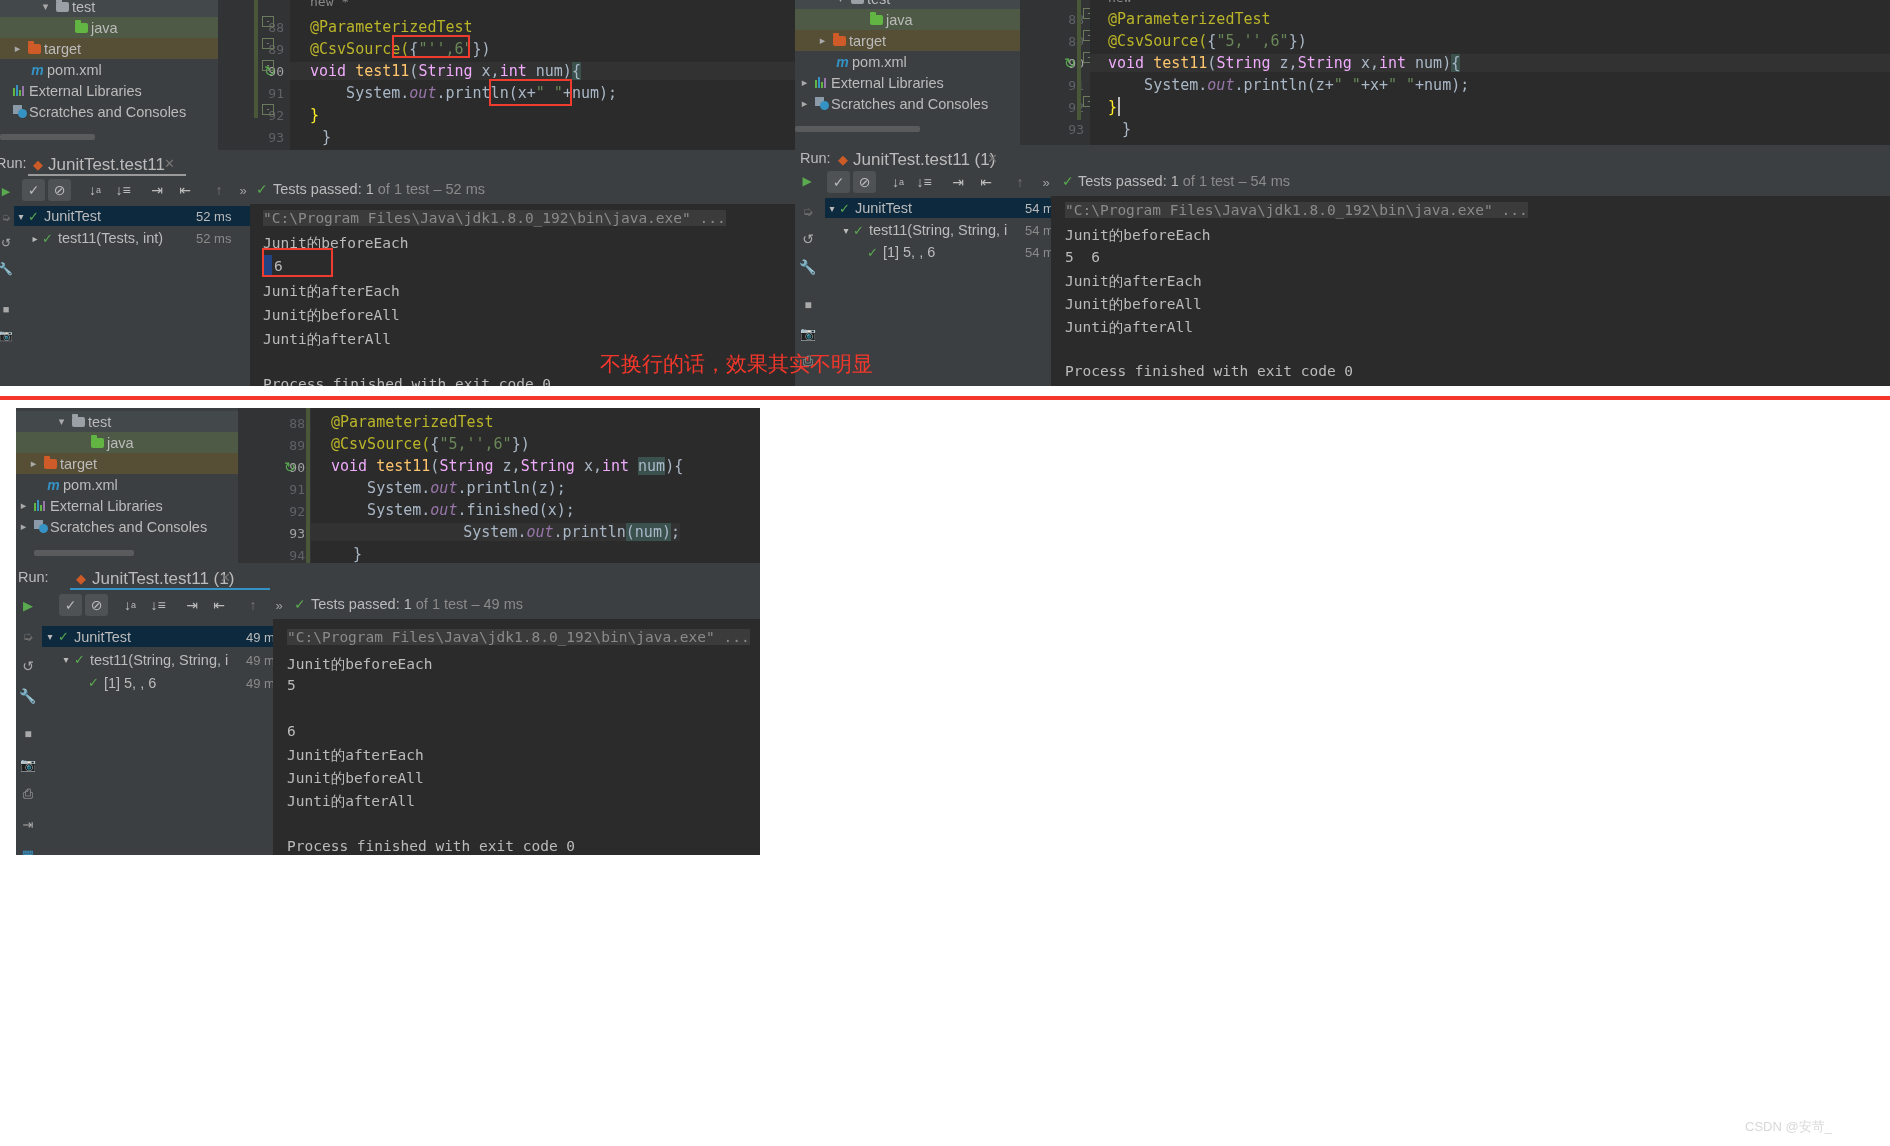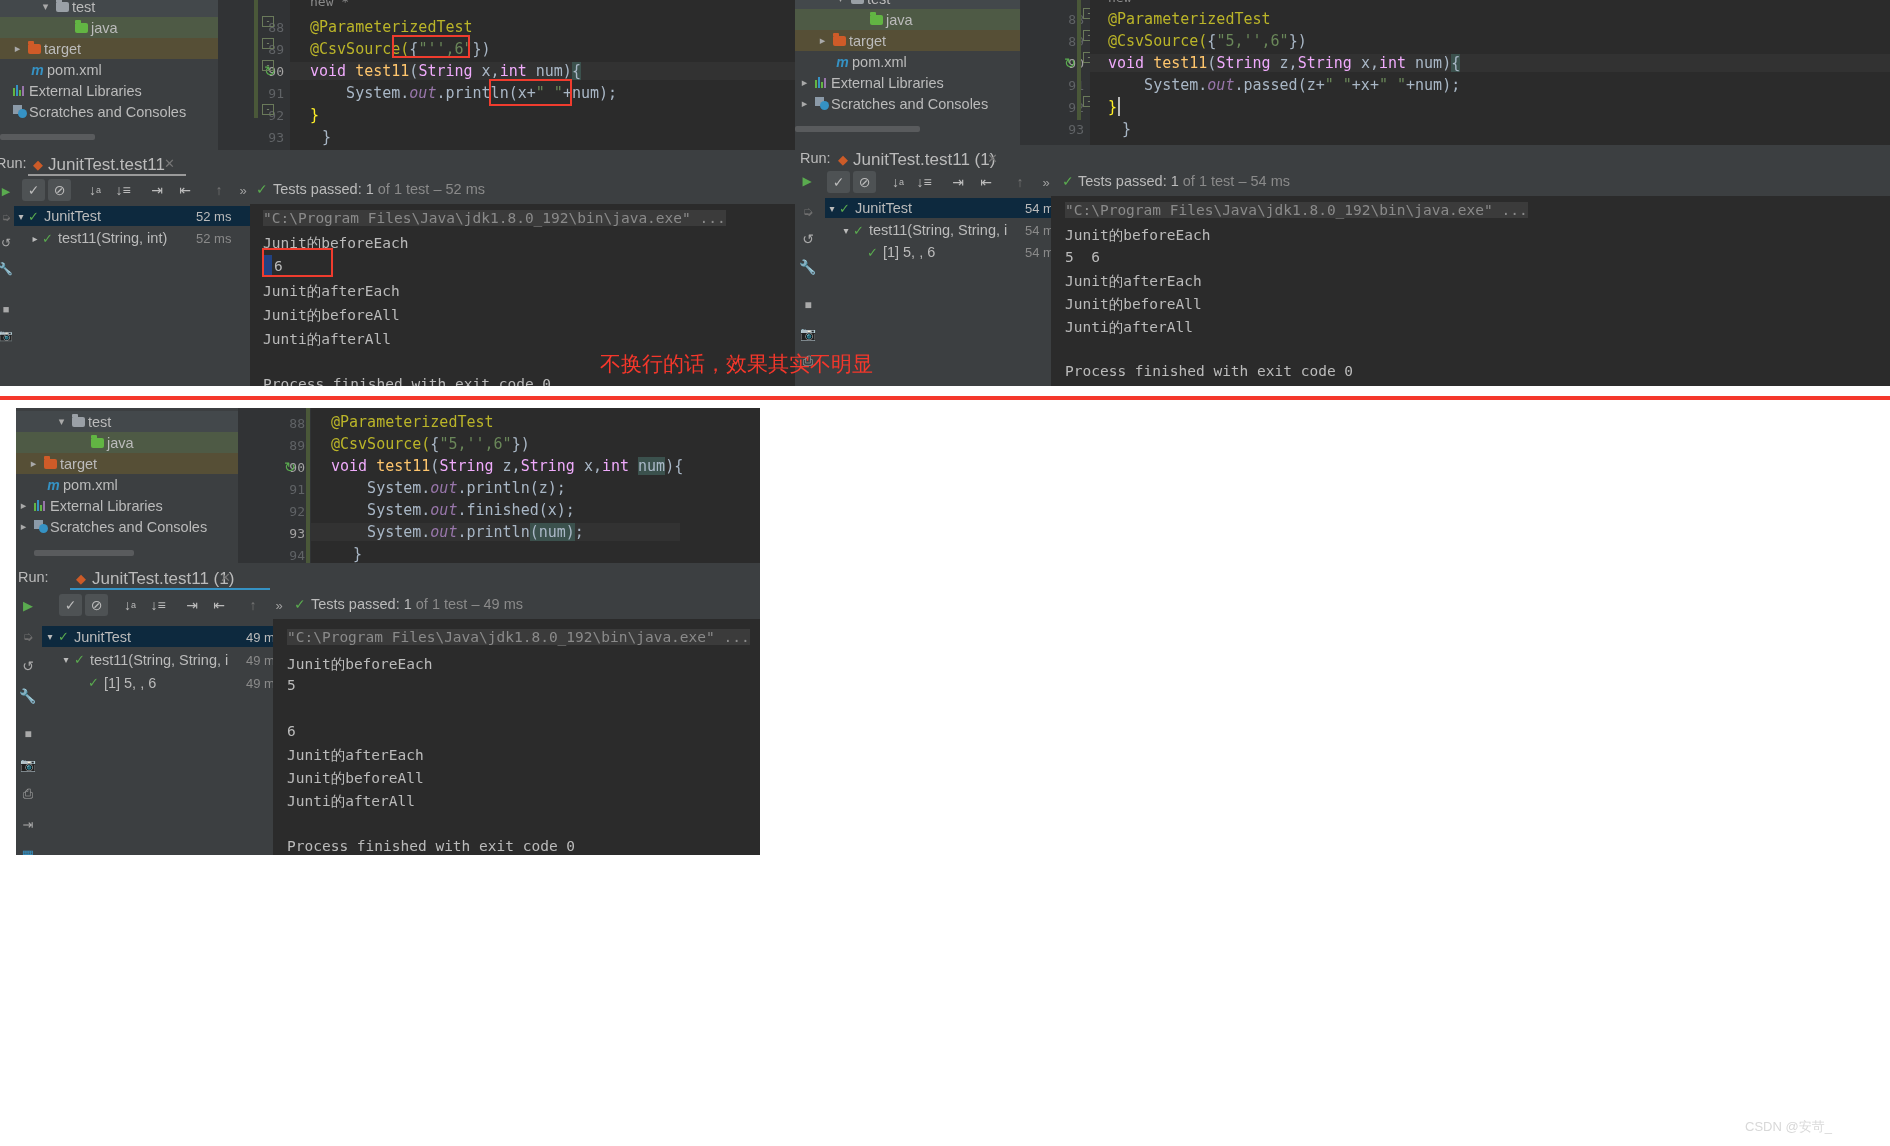--- a/index.html
+++ b/index.html
@@ -206,21 +206,21 @@
     <div class="tt-row sel" style="left:0;top:2px;width:236px;height:20px;">
       <span style="width:14px;text-align:center;color:#bbb;font-size:10px;">▾</span>
       <span style="color:#5aab4f;font-size:13px;margin-right:5px;">✓</span>
       <span>JunitTest</span>
     </div>
     <div class="tt-ms on" style="left:182px;top:5px;">52 ms</div>
     <div class="tt-row" style="left:0;top:24px;width:236px;height:20px;">
       <span style="width:14px"></span>
       <span style="width:14px;text-align:center;color:#bbb;font-size:10px;">▸</span>
       <span style="color:#5aab4f;font-size:13px;margin-right:5px;">✓</span>
-      <span>test11(String, int)</span>
+      <span>test11(Tests, int)</span>
     </div>
     <div class="tt-ms" style="left:182px;top:27px;">52 ms</div>
   </div>
 
   <div class="console" style="left:250px;top:204px;width:635px;height:184px;">
     <div class="con-line cmd" style="left:13px;top:6px;">"C:\Program Files\Java\jdk1.8.0_192\bin\java.exe" ...</div>
     <div class="con-line" style="left:13px;top:30px;">Junit的beforeEach</div>
     <div class="selblock" style="left:14px;top:51px;width:8px;height:20px;"></div>
     <div class="con-line" style="left:24px;top:54px;">6</div>
     <div class="con-line" style="left:13px;top:78px;">Junit的afterEach</div>
@@ -315,21 +315,21 @@
     <div style="position:absolute;left:3px;top:52px;width:12px;height:11px;border:1px solid #6a7a5a;color:#8a9a7a;font-size:9px;text-align:center;line-height:9px;">-</div>
     <div style="position:absolute;left:3px;top:96px;width:12px;height:11px;border:1px solid #6a7a5a;color:#8a9a7a;font-size:9px;text-align:center;line-height:9px;">-</div>
   </div>
   <div class="vcsbar" style="left:282px;top:0;height:120px;"></div>
 
   <div class="code" style="left:295px;top:0;width:800px;height:145px;">
     <div class="cl" style="left:18px;top:-10px;font-size:13px;color:#8a8a8a;">new</div>
     <div class="cl" style="left:18px;top:10px;font-size:15px;"><span class="t-ann">@ParameterizedTest</span></div>
     <div class="cl" style="left:18px;top:32px;font-size:15px;"><span class="t-ann">@CsvSource(</span><span class="t-brace">{</span><span class="t-str">"5,'',6"</span><span class="t-brace">}</span><span class="t-brace">)</span></div>
     <div class="cl hl" style="left:0;top:54px;width:800px;font-size:15px;"><span style="margin-left:18px" class="t-kw">void </span><span class="t-meth">test11</span><span class="t-txt">(</span><span class="t-kw">String </span><span class="t-txt">z,</span><span class="t-kw">String </span><span class="t-txt">x,</span><span class="t-kw">int</span><span class="t-txt"> num)</span><span class="t-match">{</span></div>
-    <div class="cl" style="left:18px;top:76px;font-size:15px;"><span class="t-txt">    System.</span><span class="t-field">out</span><span class="t-txt">.passed(z+</span><span class="t-str">" "</span><span class="t-txt">+x+</span><span class="t-str">" "</span><span class="t-txt">+num);</span></div>
+    <div class="cl" style="left:18px;top:76px;font-size:15px;"><span class="t-txt">    System.</span><span class="t-field">out</span><span class="t-txt">.println(z+</span><span class="t-str">" "</span><span class="t-txt">+x+</span><span class="t-str">" "</span><span class="t-txt">+num);</span></div>
     <div class="cl" style="left:18px;top:98px;font-size:15px;"><span class="t-ybrace">}</span></div>
     <div class="cl" style="left:-4px;top:120px;font-size:15px;"><span class="t-txt">    }</span></div>
     <div class="caret" style="left:28px;top:97px;width:2px;height:19px;background:#bbbbbb;"></div>
   </div>
 
   <div class="runhdr" style="left:0;top:145px;width:1095px;height:27px;">
     <span class="runlabel" style="position:absolute;left:5px;top:5px;">Run:</span>
     <span style="position:absolute;left:43px;top:7px;color:#cc5b28;font-size:13px;">◆</span>
     <span class="runtab" style="position:absolute;left:58px;top:5px;">JunitTest.test11 (1)</span>
     <span style="position:absolute;left:192px;top:6px;color:#777;font-size:13px;">✕</span>
@@ -478,21 +478,21 @@
     <div class="bulb" style="left:13px;top:114px;"></div>
   </div>
   <div class="vcsbar" style="left:290px;top:0;height:155px;"></div>
 
   <div class="code" style="left:295px;top:0;width:449px;height:155px;">
     <div class="cl" style="left:20px;top:5px;font-size:15px;"><span class="t-ann">@ParameterizedTest</span></div>
     <div class="cl" style="left:20px;top:27px;font-size:15px;"><span class="t-ann">@CsvSource(</span><span class="t-brace">{</span><span class="t-str">"5,'',6"</span><span class="t-brace">}</span><span class="t-brace">)</span></div>
     <div class="cl" style="left:20px;top:49px;font-size:15px;"><span class="t-kw">void </span><span class="t-meth">test11</span><span class="t-txt">(</span><span class="t-kw">String </span><span class="t-txt">z,</span><span class="t-kw">String </span><span class="t-txt">x,</span><span class="t-kw">int </span><span class="t-match">num</span><span class="t-txt">){</span></div>
     <div class="cl" style="left:20px;top:71px;font-size:15px;"><span class="t-txt">    System.</span><span class="t-field">out</span><span class="t-txt">.println(z);</span></div>
     <div class="cl" style="left:20px;top:93px;font-size:15px;"><span class="t-txt">    System.</span><span class="t-field">out</span><span class="t-txt">.finished(x);</span></div>
-    <div class="cl hl" style="left:0;top:115px;width:369px;font-size:15px;"><span style="margin-left:20px" class="t-txt">    System.</span><span class="t-field">out</span><span class="t-txt">.println</span><span class="t-match">(num)</span><span class="t-txt">;</span></div>
+    <div class="cl hl" style="left:0;top:115px;width:369px;font-size:15px;text-align:right;"><span style="margin-left:20px" class="t-txt">    System.</span><span class="t-field">out</span><span class="t-txt">.println</span><span class="t-match">(num)</span><span class="t-txt">;</span></div>
     <div class="cl" style="left:6px;top:137px;font-size:15px;"><span class="t-txt">    }</span></div>
   </div>
 
   <div class="runhdr" style="left:0;top:155px;width:744px;height:28px;">
     <span class="runlabel" style="position:absolute;left:2px;top:6px;">Run:</span>
     <span style="position:absolute;left:60px;top:8px;color:#cc5b28;font-size:13px;">◆</span>
     <span class="runtab" style="position:absolute;left:76px;top:6px;">JunitTest.test11 (1)</span>
     <span style="position:absolute;left:204px;top:7px;color:#777;font-size:13px;">✕</span>
     <div class="tabunder" style="left:54px;top:25px;width:200px;background:#3592c4;"></div>
     <div style="position:absolute;left:0;top:0;width:744px;height:28px;background:rgba(70,90,110,0.18);z-index:-1;"></div>

